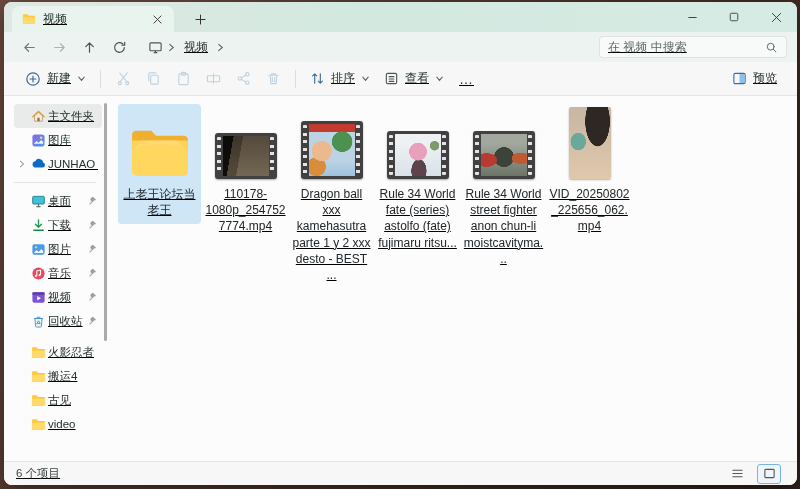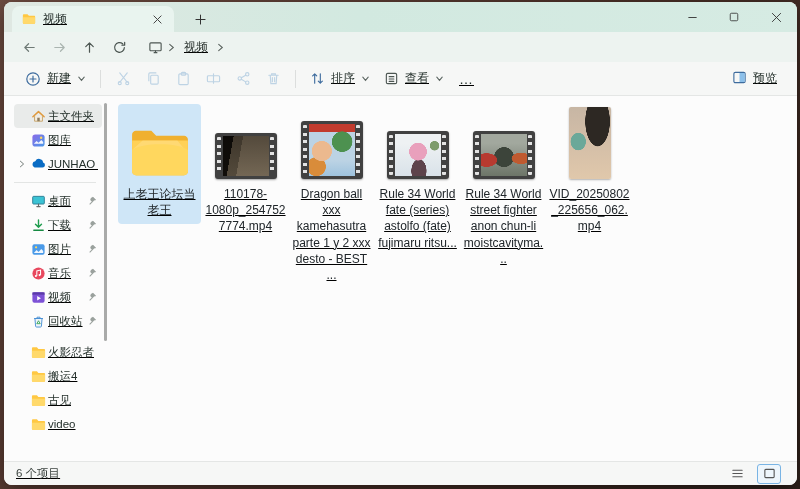--- a/index.html
+++ b/index.html
@@ -41,21 +41,21 @@
   
   .toolbar { height:34px; flex:0 0 34px; background:#f6f7f6; border-bottom:1px solid #e4e6e5;
     display:flex; align-items:center; padding:0 14px; }
   .tool-btn { display:flex; align-items:center; gap:6px; padding:4px 7px; border-radius:4px;
     font-size:12px; color:#24302b; }
   .tool-chev { color:#5c6662; display:flex; }
   .t-divider { width:1px; height:18px; background:#dcdedd; margin:0 7px; }
   .ghost-ic { width:26px; height:26px; display:flex; align-items:center; justify-content:center;
     color:#8fb6d6; opacity:.55; margin:0 2px; }
   .more-btn { font-size:14px; color:#24302b; padding:0 8px; letter-spacing:1px; }
-  .preview-btn { margin-left:auto; display:flex; gap:6px; font-size:12px; color:#24302b; padding:4px 6px; }
+  .preview-btn { margin-left:auto; display:flex; align-items:center; gap:6px; font-size:12px; color:#24302b; padding:4px 6px; }
 
   
   .main { flex:1; display:flex; background:#fcfcfc; position:relative; overflow:hidden; }
 
   .sidebar { width:104px; flex:0 0 104px; padding-top:8px; position:relative; }
   .side-item { height:24px; margin:0 6px 0 10px; border-radius:4px; display:flex; align-items:center;
     padding:0 4px 0 2px; gap:2px; font-size:12px; color:#24302b; }
   .side-item.sel { background:#e9ebea; }
   .sgutter { width:12px; flex:0 0 12px; display:flex; align-items:center; justify-content:center; color:#6d7672; }
   .sicon { width:16px; flex:0 0 16px; display:flex; align-items:center; justify-content:center; }
@@ -189,20 +189,29 @@
             <path d="M3 1.5L7 5 3 8.5"></path>
           </svg>
       </span>
       <span class="crumb-txt">视频</span>
       <span class="crumb-chev">
         <svg width="9" height="9" viewBox="0 0 10 10" fill="none" stroke="currentColor" stroke-width="1.2" stroke-linecap="round">
             <path d="M3 1.5L7 5 3 8.5"></path>
           </svg>
       </span>
     </div>
+    <div class="searchbox">
+      <input placeholder="在 视频 中搜索" style="">
+      <span class="search-ic">
+        <svg width="13" height="13" viewBox="0 0 16 16" fill="none" stroke="currentColor" stroke-width="1.2" stroke-linecap="round">
+            <circle cx="7" cy="7" r="4.2"></circle>
+            <path d="M10.2 10.2l3.2 3.2"></path>
+          </svg>
+      </span>
+    </div>
   </div>
 
   <div class="toolbar">
     <div class="tool-btn">
       <svg width="16" height="16" viewBox="0 0 16 16" fill="none" stroke="#3e6c9e" stroke-width="1.2" stroke-linecap="round">
           <circle cx="8" cy="8" r="6.2"></circle>
           <path d="M8 5v6M5 8h6"></path>
         </svg>
       <span>新建</span>
       <span class="tool-chev">

